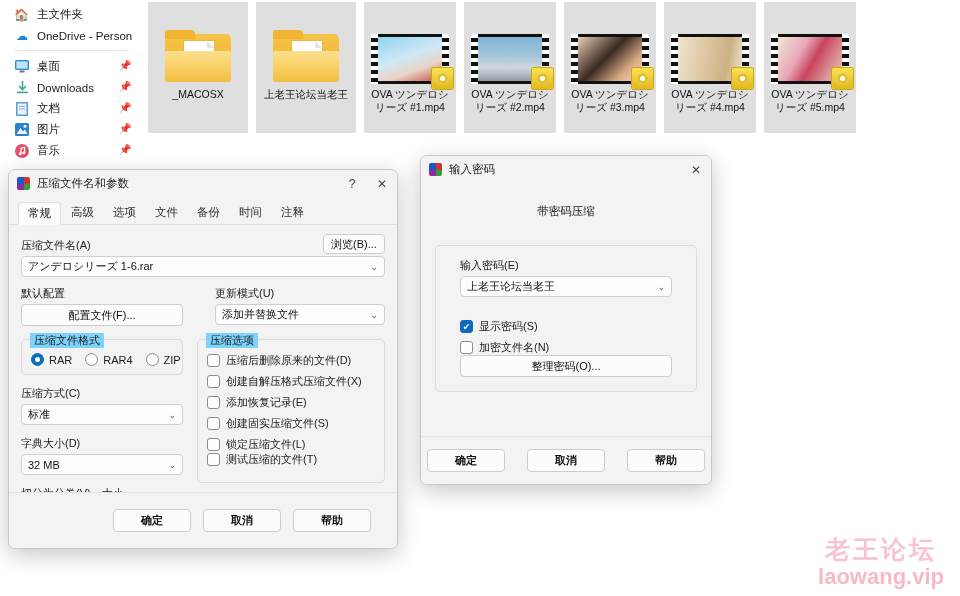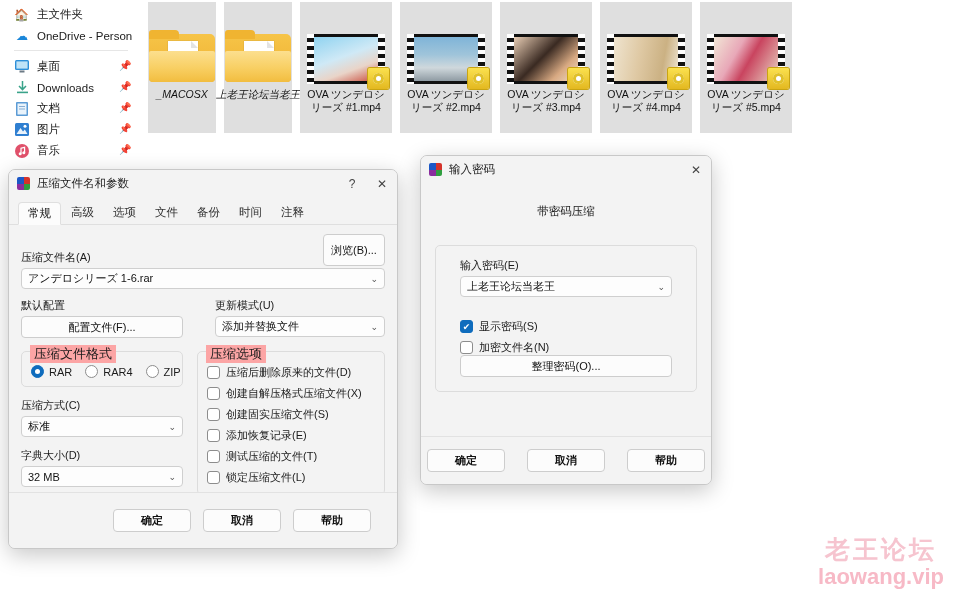--- a/index.html
+++ b/index.html
@@ -35,21 +35,21 @@
   .ic-home { color: #e9a23b; }
   .ic-cloud { color: #1a86d9; }
 
   
   .filegrid { position: absolute; left: 148px; top: 2px; display: flex; gap: 8px; }
   .tile {
     width: 92px; height: 131px; background: #dfdfdf;
     display: flex; flex-direction: column; align-items: center;
     padding-top: 8px;
   }
-  .tile.folder { width: 68px; font-style: italic; }
+  .tile.folder { width: 100px; }
   .thumbwrap { width: 80px; height: 74px; display: flex; align-items: flex-end; justify-content: center; position: relative; }
   .tname {
     margin-top: 4px; width: 88px; text-align: center;
     font-size: 10.5px; line-height: 13px; color: #111; word-break: break-all;
   }
 
   
   .folder-ico { width: 66px; height: 54px; position: relative; }
   .folder-ico .back {
     position: absolute; left: 0; top: 4px; width: 66px; height: 48px; border-radius: 3px 5px 4px 4px;
@@ -132,22 +132,22 @@
   .btn {
     height: 22px; background: #fcfcfc; border: 1px solid #cdcdcd; border-radius: 4px;
     display: flex; align-items: center; justify-content: center;
     font-size: 11px; color: #111;
   }
   .group {
     border: 1px solid #dcdcdc; border-radius: 5px; background: #f3f3f3; position: relative;
     padding: 13px 9px 8px;
   }
   .group > .gt {
-    position: absolute; top: -7px; left: 8px; background: #fca5a5; padding: 0 4px;
-    font-size: 13px; color: #1b1b1b;
+    position: absolute; top: -7px; left: 8px; background: #7dd3fc; padding: 0 4px;
+    font-size: 11px; color: #1b1b1b;
   }
   .radios { display: flex; gap: 13px; align-items: center; }
   .radio, .check { display: flex; align-items: center; font-size: 11px; color: #1b1b1b; }
   .rdot {
     width: 13px; height: 13px; border-radius: 50%; border: 1px solid #8d8d8d; background: #fff;
     margin-right: 5px; flex: 0 0 13px; display: flex; align-items: center; justify-content: center;
   }
   .radio.on .rdot { background: #0f6cbd; border-color: #0f6cbd; }
   .radio.on .rdot:after { content: ""; width: 5px; height: 5px; border-radius: 50%; background: #fff; }
   .cbox {
@@ -377,21 +377,21 @@
       <div class="tab">文件</div>
       <div class="tab">备份</div>
       <div class="tab">时间</div>
       <div class="tab">注释</div>
     </div>
 
     <div class="body">
 
       <div style="display:flex;align-items:flex-end;justify-content:space-between">
         <div class="lbl">压缩文件名(A)</div>
-        <div class="btn" style="width:62px;height:32px;margin-bottom:2px">浏览(B)...</div>
+        <div class="btn" style="width:62px;height:20px;margin-bottom:2px">浏览(B)...</div>
       </div>
       <div class="combo">
         <span class="cv">アンデロシリーズ 1-6.rar</span>
         <span class="caret">⌄</span>
       </div>
 
       <div style="display:flex;gap:32px;margin-top:9px">
         <div style="width:162px">
           <div class="lbl">默认配置</div>
           <div class="btn">配置文件(F)...</div>
@@ -457,33 +457,33 @@
             <div class="check" style="margin-bottom:6px">
               <span class="cbox"></span>
               <span>压缩后删除原来的文件(D)</span>
             </div>
             <div class="check" style="margin-bottom:6px">
               <span class="cbox"></span>
               <span>创建自解压格式压缩文件(X)</span>
             </div>
             <div class="check" style="margin-bottom:6px">
               <span class="cbox"></span>
-              <span>创建固实压缩文件(S)</span>
+              <span>添加恢复记录(E)</span>
             </div>
             <div class="check" style="margin-bottom:6px">
               <span class="cbox"></span>
-              <span>添加恢复记录(E)</span>
+              <span>创建固实压缩文件(S)</span>
+            </div>
+            <div class="check">
+              <span class="cbox"></span>
+              <span>锁定压缩文件(L)</span>
             </div>
             <div class="check" style="margin-bottom:6px">
               <span class="cbox"></span>
               <span>测试压缩的文件(T)</span>
-            </div>
-            <div class="check">
-              <span class="cbox"></span>
-              <span>锁定压缩文件(L)</span>
             </div>
           </div>
 
           <div class="btn" style="margin-top:31px;height:22px">设置密码(P)...</div>
         </div>
 
       </div>
     </div>
 
     <div class="footer">

